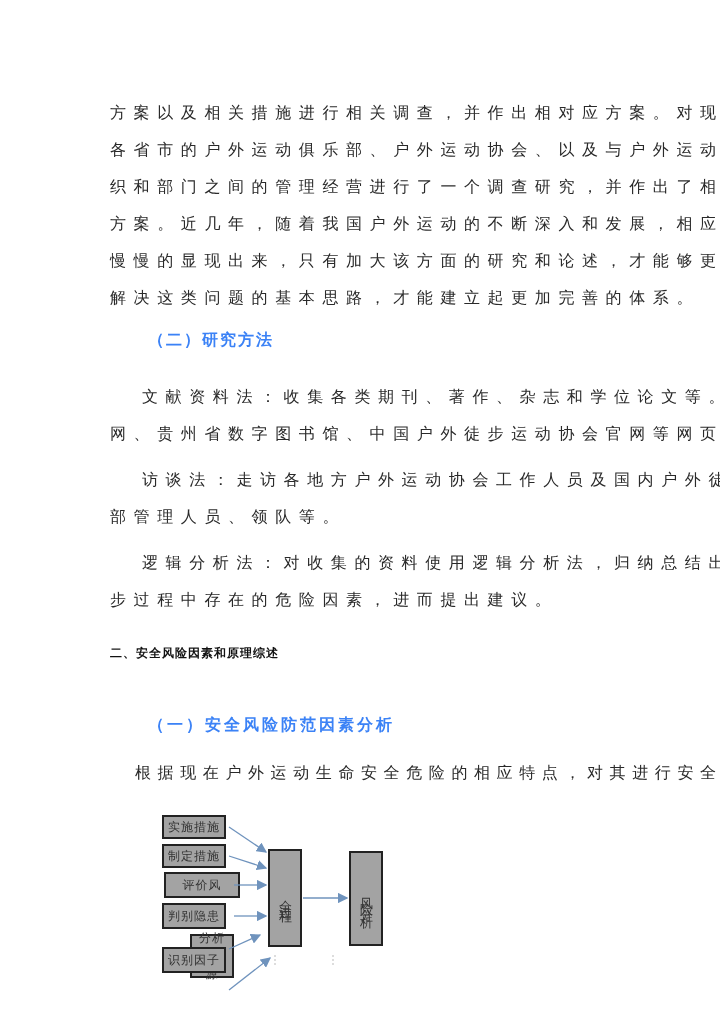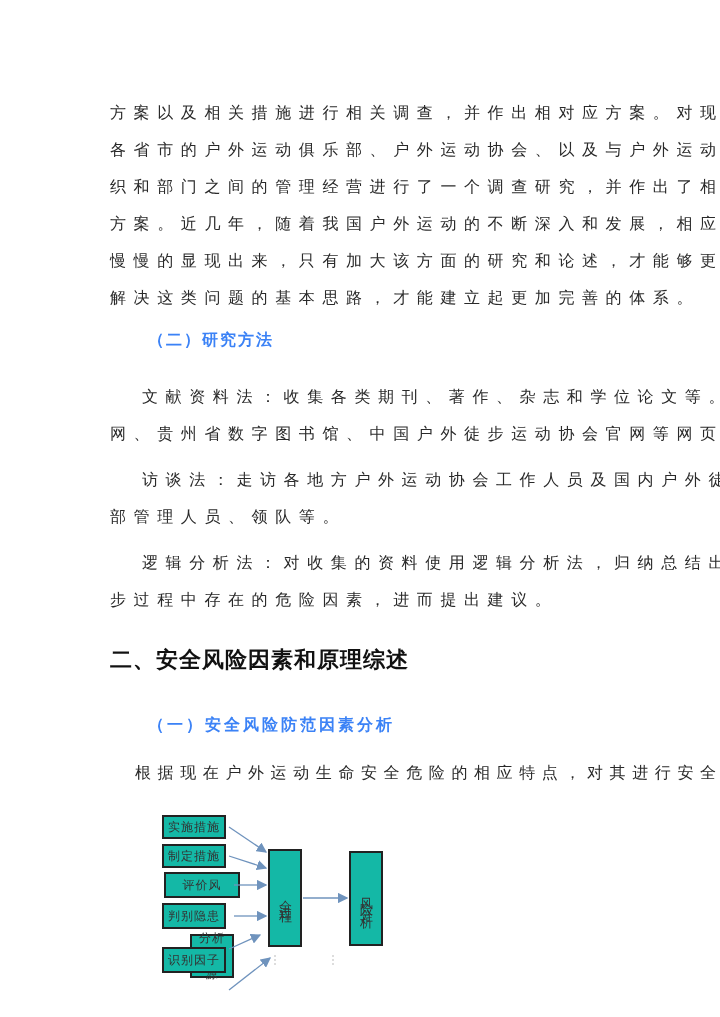--- a/index.html
+++ b/index.html
@@ -3,23 +3,23 @@
 <meta charset="utf-8">
 <style>
   html, body { margin:0; padding:0; background:#ffffff; }
   body { width:720px; height:1017px; position:relative; overflow:hidden;
          font-family:"DejaVu Serif","Liberation Serif",serif; color:#222; }
   .line { position:absolute; left:110px; width:505px; font-size:16px; line-height:20px;
           white-space:nowrap; letter-spacing:7.6px; color:#2a2a2a; }
   .indent { left:142px; width:473px; }
   .h2 { position:absolute; font-size:16px; font-weight:bold; color:#3b82f6;
         font-family:"DejaVu Sans","Liberation Sans",sans-serif; white-space:nowrap; }
-  .h1 { position:absolute; left:110px; font-size:22px; font-weight:bold; color:#111;
+  .h1 { position:absolute; left:110px; font-size:12px; font-weight:bold; color:#111;
         font-family:"DejaVu Sans","Liberation Sans",sans-serif; white-space:nowrap; letter-spacing:1px; }
-  .box { position:absolute; border:2px solid #222; background:#14b8a6; box-sizing:border-box;
+  .box { position:absolute; border:2px solid #222; background:#a3a3a3; box-sizing:border-box;
          display:flex; align-items:center; justify-content:center; text-align:center;
          font-size:12px; color:#333; line-height:18px; letter-spacing:1px; }
   .vbox { writing-mode:vertical-rl; text-orientation:upright; letter-spacing:6px; font-size:13px; }
   svg.arrows { position:absolute; left:0; top:0; }
 </style>
 </head>
 <body>
 
 <div>
   <div class="line" style="top:103px;">方案以及相关措施进行相关调查，并作出相对应方案。对现有的一些</div>

